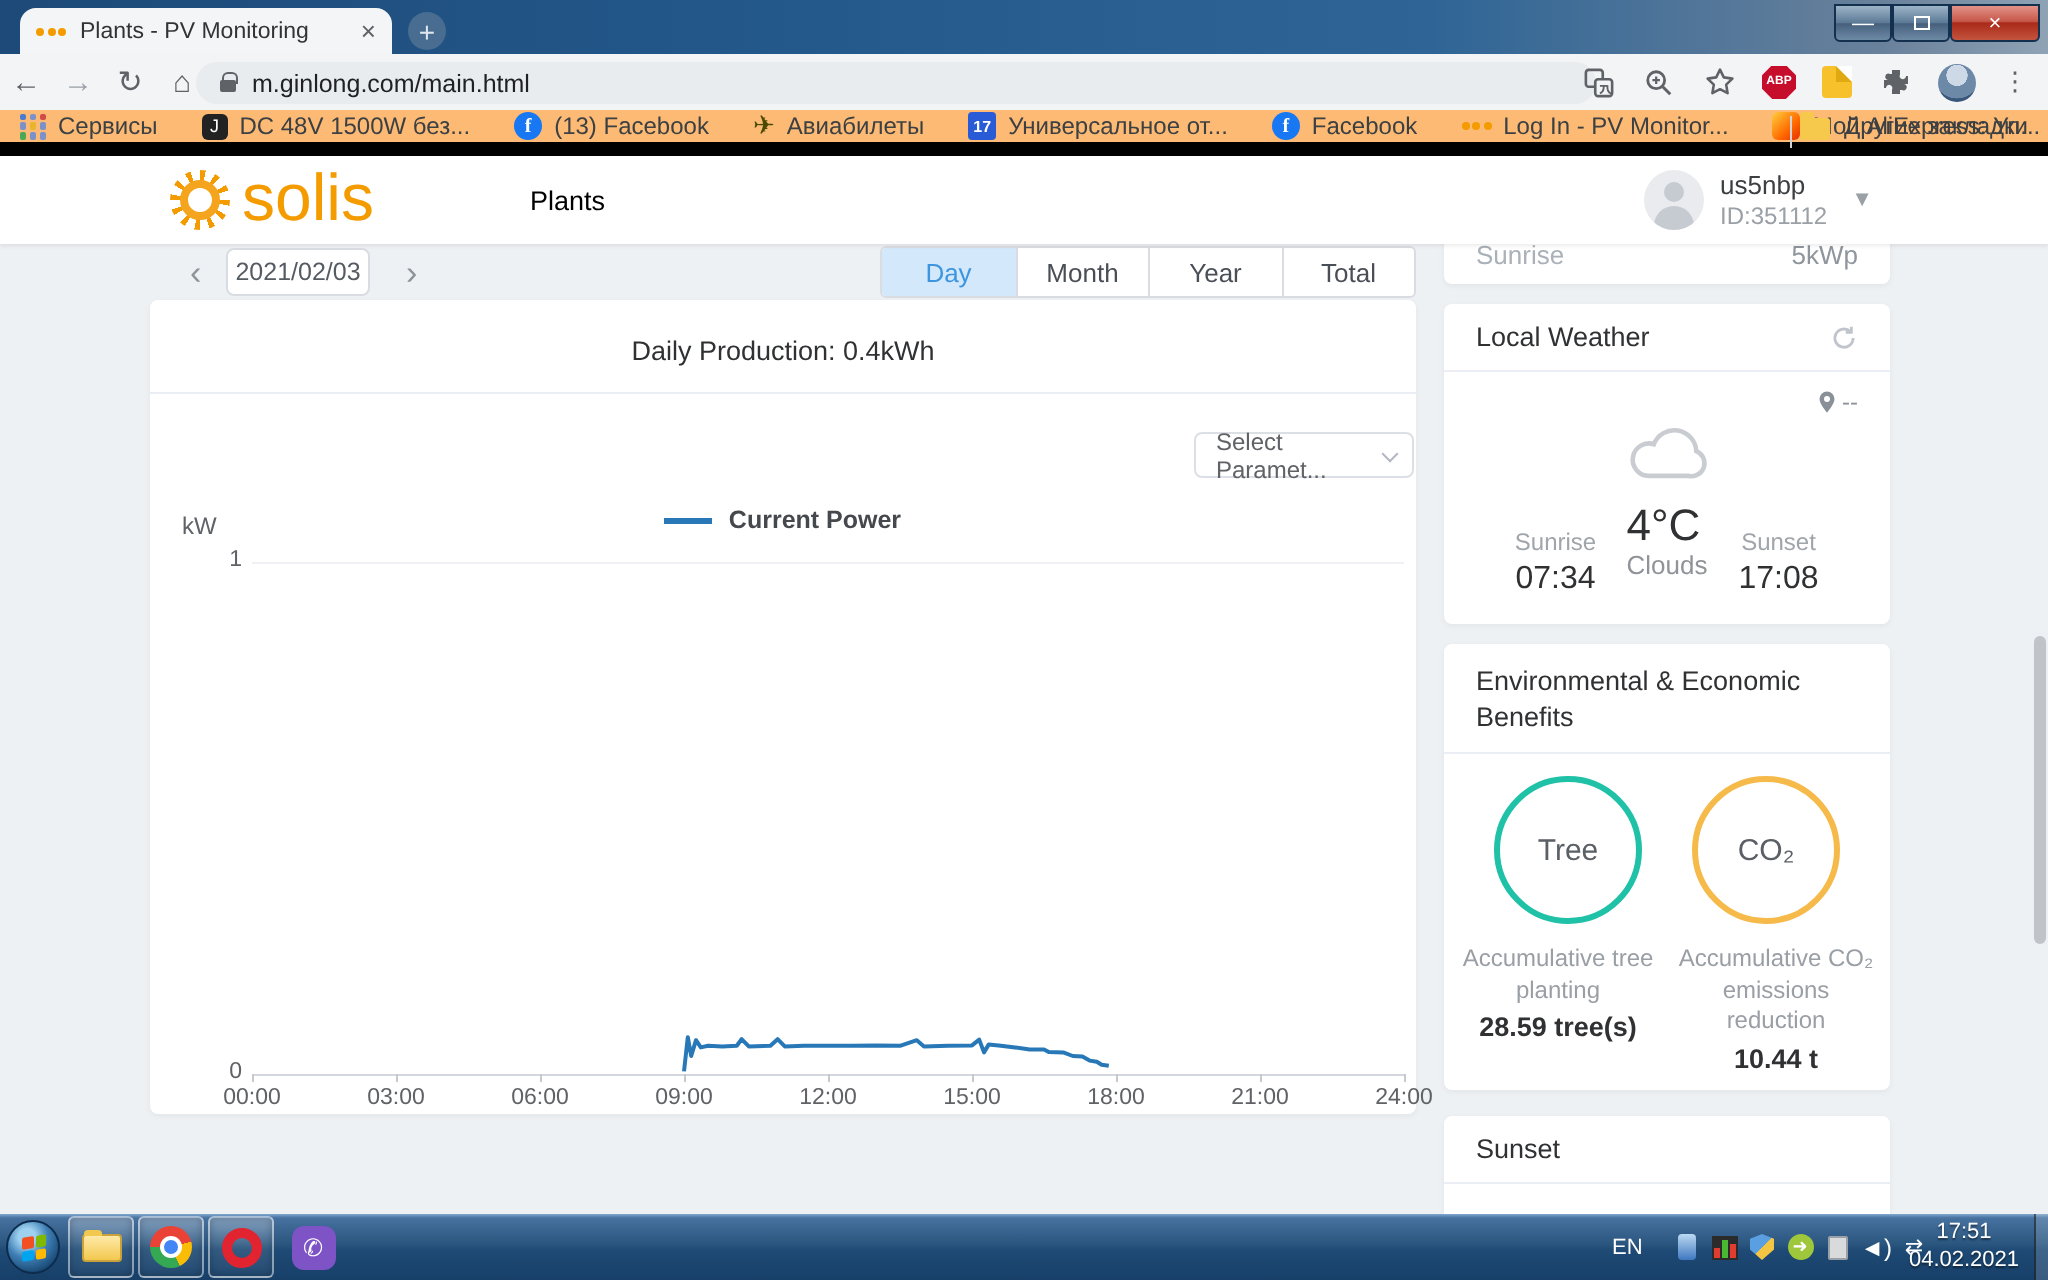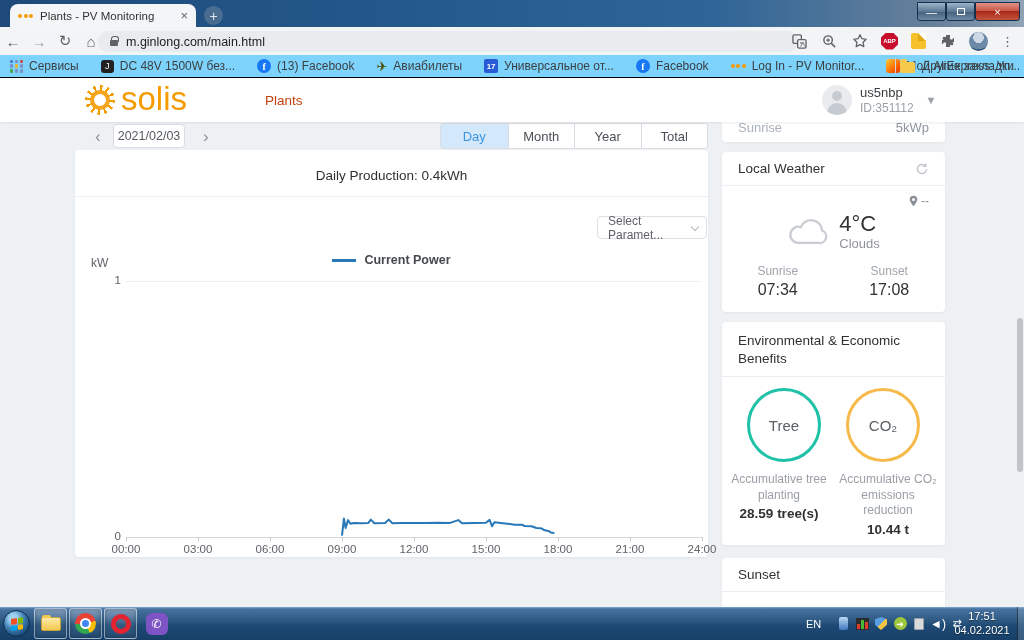--- a/index.html
+++ b/index.html
@@ -38,22 +38,22 @@
   .ti { width:17px; height:17px; display:flex; align-items:center; justify-content:center; color:#5f6368; }
   .abp { width:17px; height:17px; background:#c70d2c; color:#fff; font-size:6px; font-weight:bold;
     display:flex; align-items:center; justify-content:center;
     clip-path:polygon(30% 0,70% 0,100% 30%,100% 70%,70% 100%,30% 100%,0 70%,0 30%); }
   .yext { width:15px; height:16px; background:#f7c12c; border-radius:2px; position:relative; }
   .yext:before { content:""; position:absolute; right:0; top:0; border:4px solid #fff; border-left-color:#e0a912; border-bottom-color:#e0a912; }
   .b-avatar { width:19px; height:19px; border-radius:50%; background:radial-gradient(circle at 50% 30%, #cdd9e6 0 32%, #6d89a8 33% 70%, #39577a 71%); }
   .kebab { color:#5f6368; font-size:13px; letter-spacing:0; }
 
   
-  .bookbar { left:0; top:55px; width:1024px; height:23px; background:#7dd3fc; display:flex; align-items:center;
-    padding:0 10px; gap:22px; border-bottom:1px solid #000000; }
+  .bookbar { left:0; top:55px; width:1024px; height:23px; background:#fdba74; display:flex; align-items:center;
+    padding:0 10px; gap:22px; border-bottom:7px solid #000000; }
   .bm { display:flex; align-items:center; gap:6px; font-size:12px; color:#3c4043; white-space:nowrap; }
   .bm-grid { width:13px; height:13px; display:grid; grid-template-columns:repeat(3,1fr); gap:1.5px; }
   .bm-grid i { background:#7a91c9; border-radius:1px; }
   .bm-grid i:nth-child(1){background:#4a7bd0}.bm-grid i:nth-child(3){background:#d04a4a}
   .bm-grid i:nth-child(5){background:#e8b42c}.bm-grid i:nth-child(7){background:#4aa857}
   .fb { width:14px; height:14px; border-radius:50%; background:#1877f2; color:#fff; font-size:10px; font-weight:bold;
     display:flex; align-items:center; justify-content:center; font-family:"Liberation Serif",serif; }
   .joom { width:13px; height:13px; background:#222; border-radius:3px; color:#fff; font-size:9px; display:flex; align-items:center; justify-content:center; }
   .plane { font-size:13px; color:#4a4a00; }
   .cal17 { width:14px; height:14px; background:#2a5bd7; border-radius:2px; color:#fff; font-size:8px; font-weight:bold;
@@ -65,21 +65,21 @@
   .folder { width:15px; height:11px; background:#f6c84c; border-radius:1.5px; position:relative; margin-top:2px; }
   .folder:before { content:""; position:absolute; left:0; top:-3px; width:7px; height:3px; background:#f6c84c; border-radius:2px 2px 0 0; }
 
   
   .siteheader { left:0; top:78px; width:1024px; height:44px; background:#fff; box-shadow:0 1px 2px rgba(0,0,0,.08); z-index:2; }
   .logo { left:85px; top:85px; display:flex; align-items:center; gap:6px; }
   .sun { width:30px; height:30px; border-radius:50%;
     background:repeating-conic-gradient(#f49b00 0 11deg, transparent 11deg 30deg); position:relative; }
   .sun:after { content:""; position:absolute; inset:5px; border-radius:50%; background:#fff; border:4px solid #f5a51d; }
   .logo-text { font-size:33px; color:#f49b00; letter-spacing:0px; line-height:1; margin-top:-4px; }
-  .site-nav { left:265px; top:93px; font-size:13.5px; color:#c2410c; }
+  .site-nav { left:265px; top:93px; font-size:13.5px; color:#000000; }
   .userblock { left:822px; top:85px; display:flex; align-items:center; gap:8px; }
   .u-avatar { width:30px; height:30px; border-radius:50%; background:#e9ebee; position:relative; overflow:hidden; }
   .u-avatar:before { content:""; position:absolute; left:10px; top:6px; width:10px; height:10px; border-radius:50%; background:#c6cbd1; }
   .u-avatar:after { content:""; position:absolute; left:5px; top:18px; width:20px; height:12px; border-radius:10px 10px 0 0; background:#c6cbd1; }
   .u-name { font-size:13px; color:#3c4043; line-height:1.25; }
   .u-id { font-size:12px; color:#9aa0a6; }
   .u-chev { color:#9aa0a6; font-size:11px; margin-left:4px; }
 
   
   .chev { font-size:17px; color:#8d939b; top:127px; }
@@ -111,21 +111,21 @@
   #chart-svg { position:absolute; left:0; top:0; }
 
   
   .side { left:722px; width:223px; }
   .capcard { top:112px; height:30px; border-radius:0 0 4px 4px; display:flex; align-items:center; justify-content:space-between; padding:0 16px; }
   .cap-l { font-size:13px; color:#aab1b9; } .cap-v { font-size:13px; color:#8e959d; }
   .scard-h { height:34px; display:flex; align-items:center; justify-content:space-between; padding:0 16px; border-bottom:1px solid #ebeef5; }
   .scard-h .t { font-size:13.5px; color:#303133; }
   .weather { top:152px; height:160px; }
   .pinrow { position:absolute; right:16px; top:42px; display:flex; align-items:center; gap:3px; font-size:12px; color:#909399; }
-  .wmain { position:absolute; left:0; top:60px; width:100%; display:flex; align-items:center; justify-content:center; gap:10px; }
+  .wmain { position:absolute; left:0; top:60px; width:100%; display:flex; align-items:center; justify-content:center; gap:10px;flex-direction:column; }
   .wtemp { font-size:22px; color:#303133; line-height:1.1; }
   .wcond { font-size:13px; color:#909399; }
   .wcols { position:absolute; left:0; top:112px; width:100%; display:flex; }
   .wcol { width:50%; text-align:center; }
   .wcol .l { font-size:12px; color:#a0a5ab; }
   .wcol .v { font-size:16px; color:#303133; margin-top:3px; }
   .benefits { top:322px; height:223px; }
   .ben-h { padding:10px 16px 8px; font-size:13.5px; color:#303133; line-height:1.35; border-bottom:1px solid #ebeef5; }
   .rings { position:absolute; left:0; top:66px; width:100%; display:flex; justify-content:space-evenly; }
   .ring { width:74px; height:74px; border-radius:50%; display:flex; align-items:center; justify-content:center; font-size:15px; color:#5a6066; }

